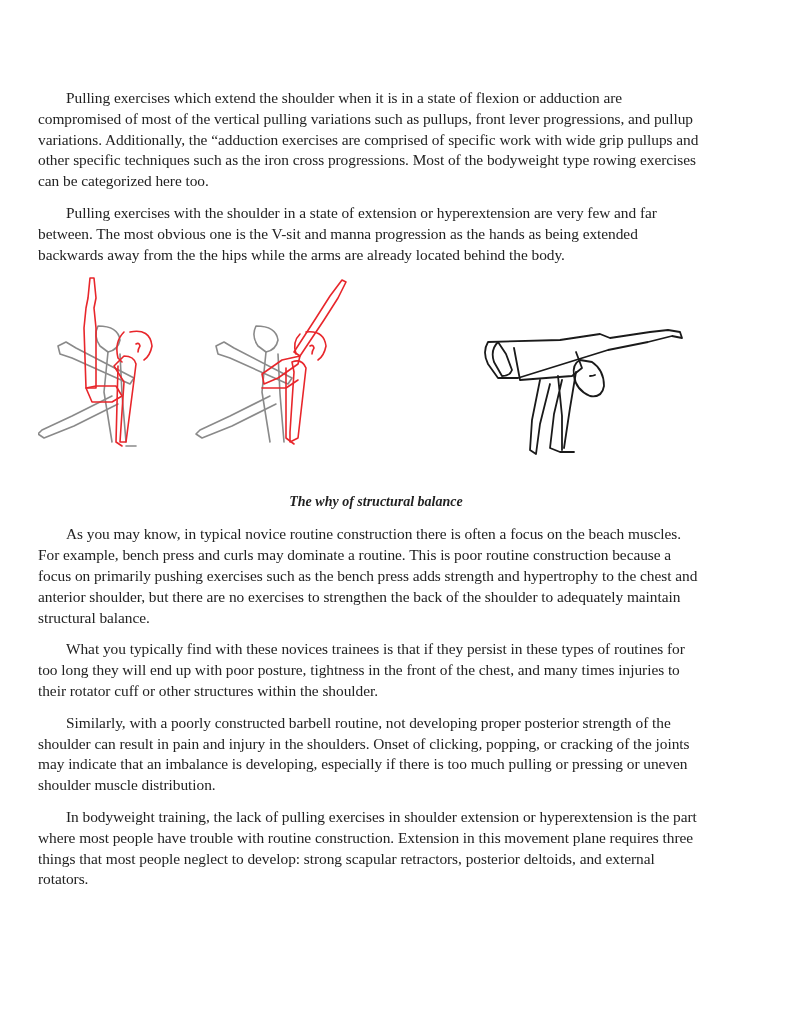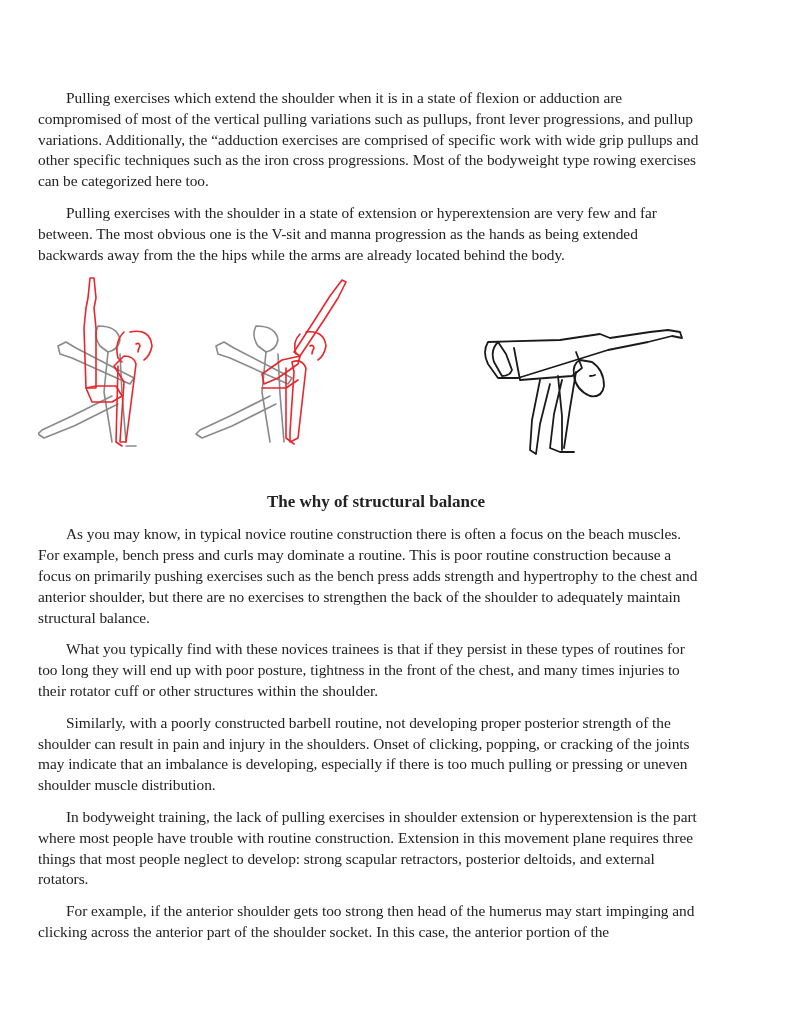--- a/index.html
+++ b/index.html
@@ -3,21 +3,21 @@
 <meta charset="utf-8">
 <style>
   html, body { margin: 0; padding: 0; background: #ffffff; }
   body { width: 800px; height: 1035px; position: relative; overflow: hidden;
          font-family: "Liberation Serif", "DejaVu Serif", serif; color: #222222; }
   .page { position: absolute; left: 38px; top: 88px; width: 676px; }
   p.para { margin: 0 10px 11px 0; font-size: 15.4px; line-height: 20.8px; text-indent: 28px;
            text-align: left; letter-spacing: -0.05px; }
   .figure { position: relative; width: 676px; height: 190px; margin: 9px 0 26px 0; }
   .figure svg { position: absolute; left: 0; top: 0; }
-  h2.heading { margin: 0 0 12px 0; font-size: 17px; font-weight: bold; text-align: center; line-height: 20px; }
+  h2.heading { margin: 0 0 12px 0; font-size: 14px; font-weight: bold; text-align: center; line-height: 20px; font-style: italic; }
 </style>
 </head>
 <body>
 
 <div class="page">
   <p class="para">Pulling exercises which extend the shoulder when it is in a state of flexion or adduction are compromised of most of the vertical pulling variations such as pullups, front lever progressions, and pullup variations. Additionally, the “adduction exercises are comprised of specific work with wide grip pullups and other specific techniques such as the iron cross progressions.  Most of the bodyweight type rowing exercises can be categorized here too.</p>
   <p class="para">Pulling exercises with the shoulder in a state of extension or hyperextension are very few and far between. The most obvious one is the V-sit and manna progression as the hands as being extended backwards away from the the hips while the arms are already located behind the body.</p>
 
   <div class="figure">
     <svg width="676" height="190" viewBox="0 0 676 190">
@@ -70,14 +70,13 @@
       </g>
     </svg>
   </div>
 
   <h2 class="heading">The why of structural balance</h2>
 
   <p class="para">As you may know, in typical novice routine construction there is often a focus on the beach muscles. For example, bench press and curls may dominate a routine. This is poor routine construction because a focus on primarily pushing exercises such as the bench press adds strength and hypertrophy to the chest and anterior shoulder, but there are no exercises to strengthen the back of the shoulder to adequately maintain structural balance.</p>
   <p class="para">What you typically find with these novices trainees is that if they persist in these types of routines for too long they will end up with poor posture, tightness in the front of the chest, and many times injuries to their rotator cuff or other structures within the shoulder.</p>
   <p class="para">Similarly, with a poorly constructed barbell routine, not developing proper posterior strength of the shoulder can result in pain and injury in the shoulders. Onset of clicking, popping, or cracking of the joints may indicate that an imbalance is developing, especially if there is too much pulling or pressing or uneven shoulder muscle distribution.</p>
   <p class="para">In bodyweight training, the lack of pulling exercises in shoulder extension or hyperextension is the part where most people have trouble with routine construction. Extension in this movement plane requires three things that most people neglect to develop: strong scapular retractors, posterior deltoids, and external rotators.</p>
-  <p class="para">For example, if the anterior shoulder gets too strong then head of the humerus may start impinging and clicking across the anterior part of the shoulder socket. In this case, the anterior portion of the</p>
 </div>
 
 </body></html>

